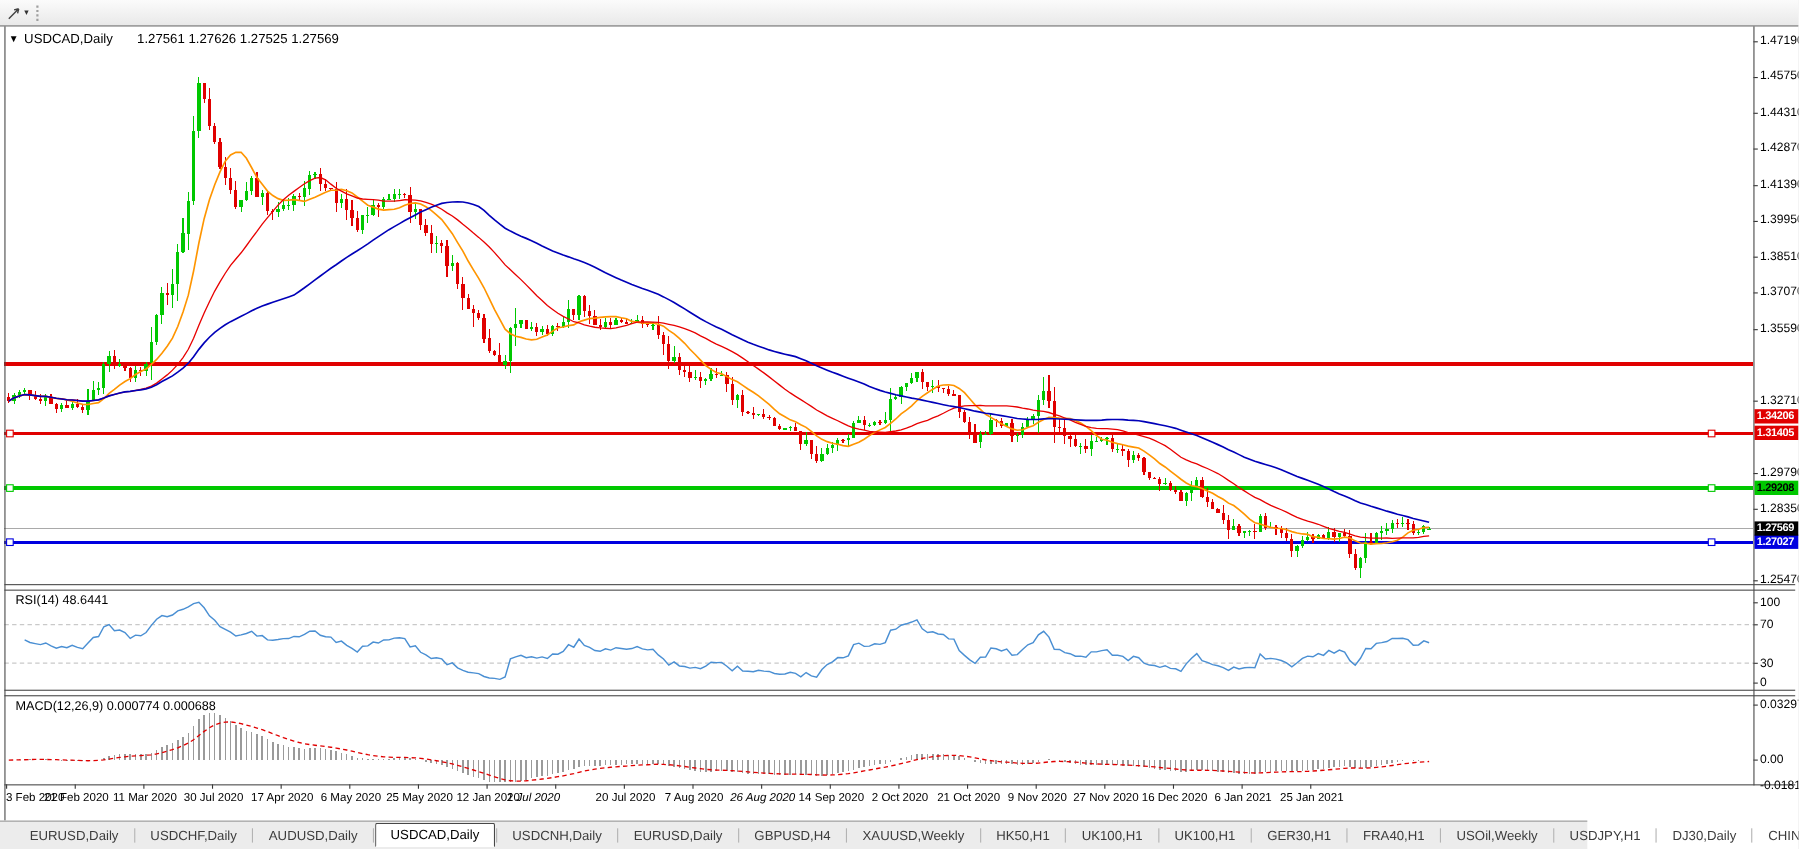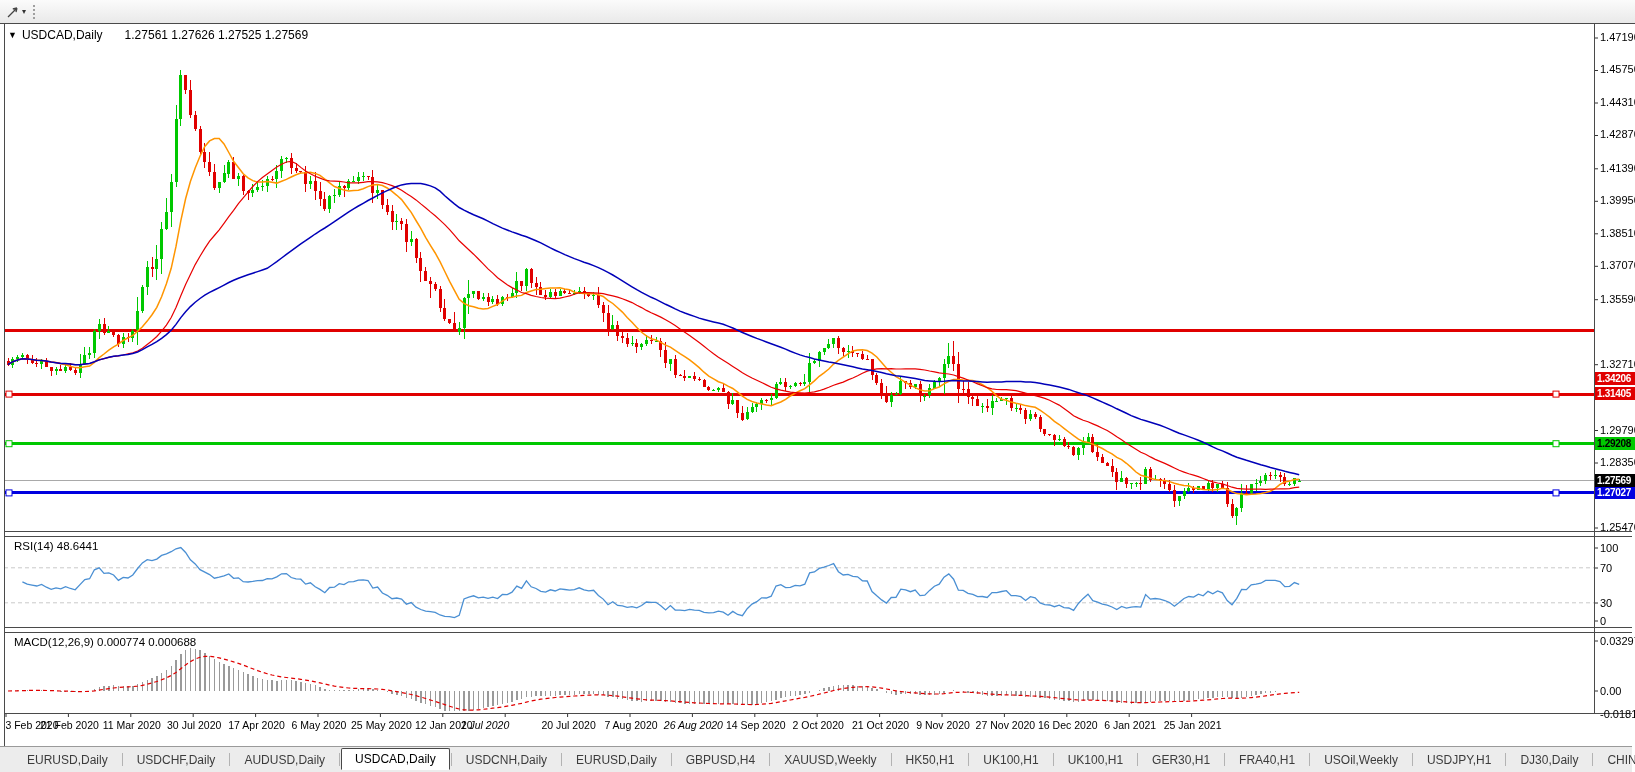--- a/index.html
+++ b/index.html
@@ -19,21 +19,21 @@
   #plot{position:absolute;left:0;top:0;z-index:2;}
   
   .title-row{position:absolute;left:8px;top:28px;font-size:12px;color:#000;z-index:6;white-space:nowrap;}
   .title-row .tri{font-size:9px;margin-right:5px;vertical-align:1px;}
   .title-row .quotes{margin-left:22px;}
   .ind-label{position:absolute;left:14px;font-size:11.5px;color:#000;z-index:6;white-space:nowrap;}
   .ylab,.rlab,.mlab{position:absolute;left:1600px;font-size:11px;color:#000;z-index:4;white-space:nowrap;}
   .dlab{position:absolute;font-size:10.5px;color:#000;width:64px;text-align:center;z-index:4;white-space:nowrap;}
   .tag{position:absolute;left:1595px;width:40px;height:13px;font-size:10px;line-height:13px;padding-left:2px;box-sizing:border-box;z-index:5;font-weight:bold;letter-spacing:-0.3px;}
   
-  .bottombar{position:absolute;left:0;top:746px;width:1632px;height:26px;background:#ececec;border-top:1px solid #9a9a9a;display:flex;align-items:center;box-sizing:border-box;padding-left:14px;z-index:8;}
+  .bottombar{position:absolute;left:0;top:746px;width:1443px;height:26px;background:#ececec;border-top:1px solid #9a9a9a;display:flex;align-items:center;box-sizing:border-box;padding-left:14px;z-index:8;}
   #tabs{display:flex;align-items:center;}
   .tab{font-size:12px;color:#3c3c3c;padding:4px 13px;white-space:nowrap;}
   .tab.active{background:#ffffff;border:1px solid #474747;border-bottom:1px solid #ffffff;border-radius:2px 2px 0 0;color:#000;padding:3px 13px;position:relative;top:-1px;}
   .tabsep{width:1px;height:13px;background:#b3b3b3;margin:0 1px;}
 </style>
 </head>
 <body>
 
 <div id="app">
 

